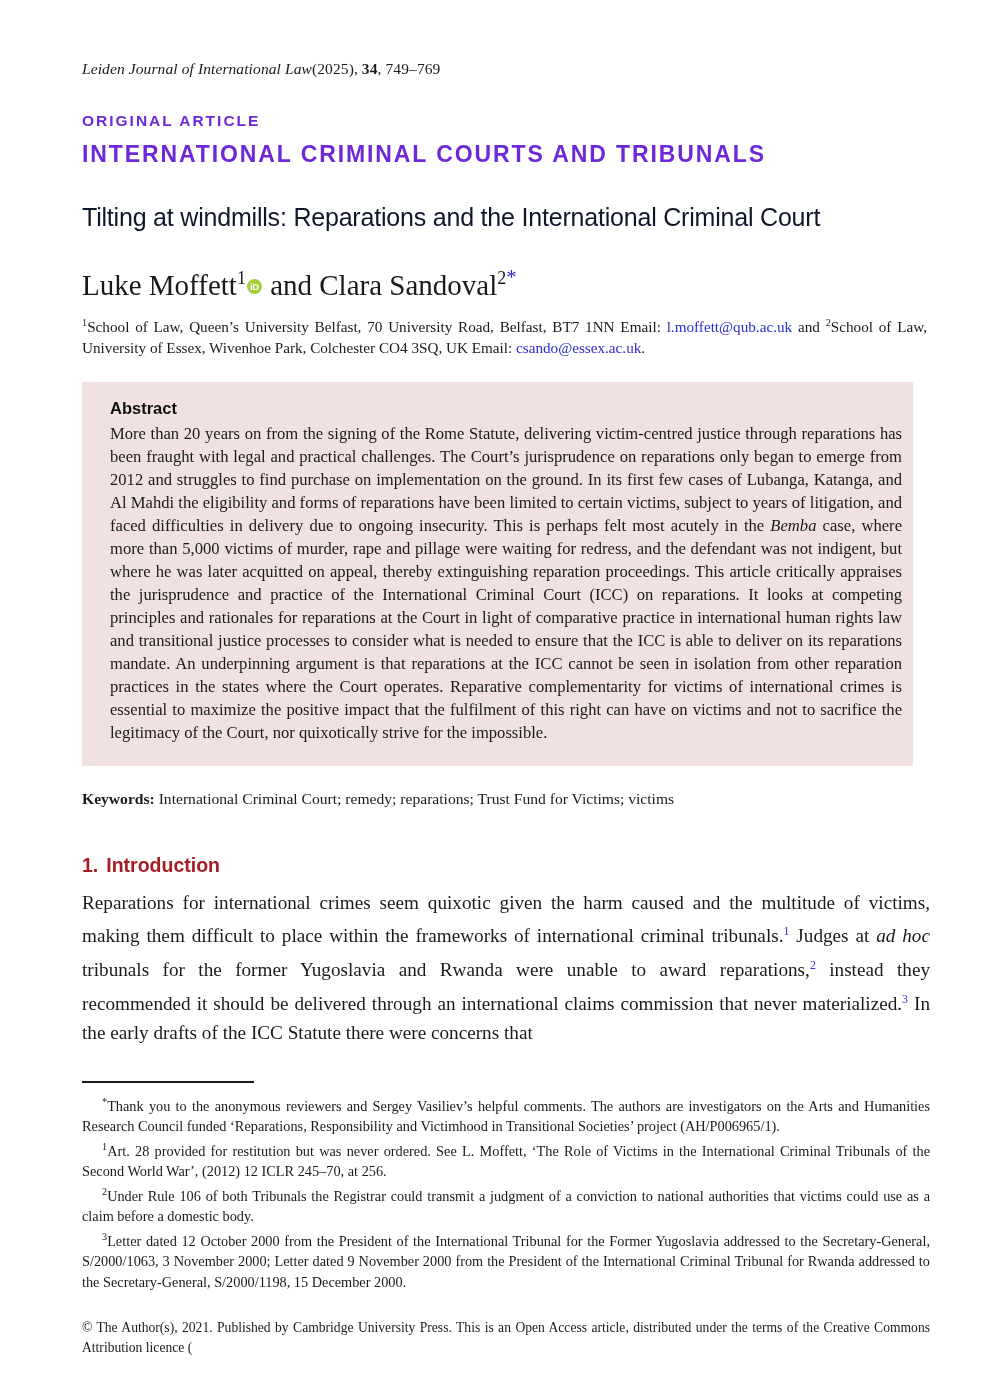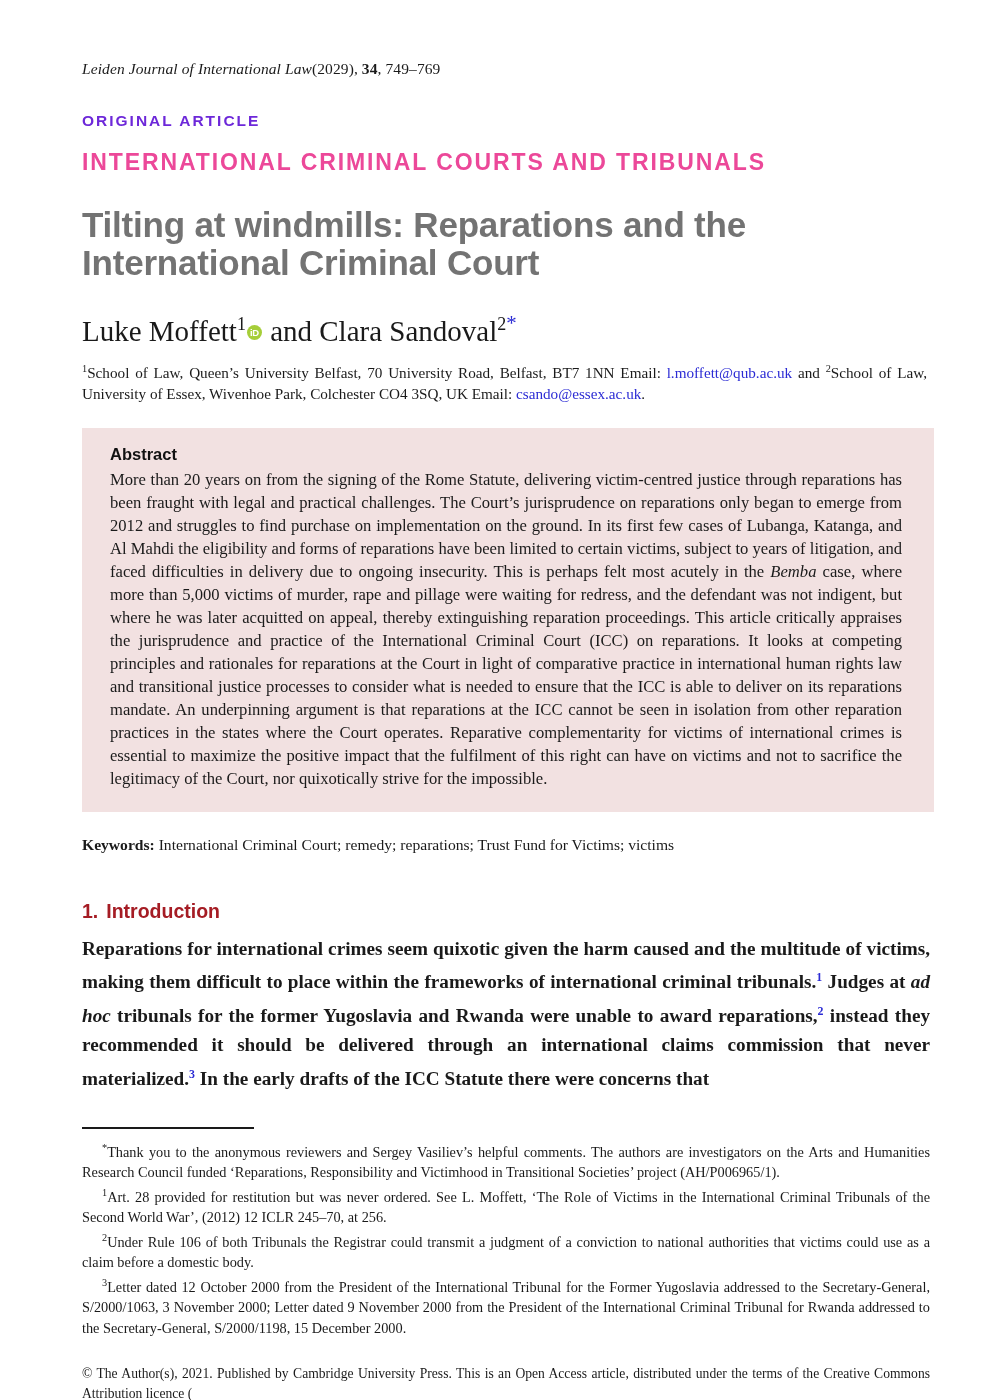--- a/index.html
+++ b/index.html
@@ -49,35 +49,35 @@
   
   .article-type {
     margin-top: 33px;
     color: #6d28d9;
     font-family: "Liberation Sans", "DejaVu Sans", sans-serif;
     font-size: 15.5px;
     font-weight: 600;
     letter-spacing: 2.0px;
   }
   .section-cat {
-    margin-top: 19px;
-    color: #ec4899;
+    margin-top: 11px;
+    color: #6d28d9;
     font-family: "Liberation Sans", "DejaVu Sans", sans-serif;
     font-size: 23px;
     font-weight: 600;
     letter-spacing: 1.9px;
   }
 
   
   .article-title {
     margin-top: 30px;
-    color: #737373;
-    font-family: "Liberation Sans", "DejaVu Sans", sans-serif;
-    font-size: 35px;
-    font-weight: bold;
+    color: #0f172a;
+    font-family: "Liberation Sans", "DejaVu Sans", sans-serif;
+    font-size: 25px;
+    font-weight: normal;
     line-height: 38px;
     letter-spacing: -0.2px;
     max-width: 800px;
   }
 
   
   .authors {
     margin-top: 27px;
     font-size: 29px;
     line-height: 28px;
@@ -114,21 +114,21 @@
     line-height: 21px;
     text-align: justify;
     max-width: 845px;
   }
   .affiliations sup { font-size: 0.68em; vertical-align: super; }
 
   
   .abstract-box {
     margin-top: 24px;
     background: #f2e1e1;
-    padding: 17px 32px 22px 28px;
+    padding: 17px 11px 22px 28px;
     width: 792px;
     box-sizing: content-box;
   }
   .abstract-label {
     font-family: "Liberation Sans", "DejaVu Sans", sans-serif;
     font-size: 16.5px;
     font-weight: bold;
     margin-bottom: 4px;
     color: #111;
   }
@@ -158,21 +158,20 @@
   }
   .section-heading .num { margin-right: 8px; }
 
   
   .body-text {
     margin-top: 12px;
     font-size: 19.2px;
     line-height: 28.5px;
     text-align: justify;
     hyphens: auto;
-    font-weight: bold;
   }
   .body-text i { font-style: italic; }
   .fnref {
     color: #2b2bd4;
     font-size: 0.62em;
     vertical-align: super;
     text-decoration: none;
   }
 
   
@@ -218,21 +217,21 @@
     color: #2e7bd6;
   }
 </style>
 </head>
 <body>
 
 <div class="page">
   <div class="content">
 
     <div class="journal-line">
-      <span class="jtitle">Leiden Journal of International Law</span><span>(2029),</span> <span class="vol">34</span><span>, 749–769</span>
+      <span class="jtitle">Leiden Journal of International Law</span><span>(2025),</span> <span class="vol">34</span><span>, 749–769</span>
     </div>
 
     <div class="article-type">ORIGINAL ARTICLE</div>
     <div class="section-cat">INTERNATIONAL CRIMINAL COURTS AND TRIBUNALS</div>
 
     <h1 class="article-title">Tilting at windmills: Reparations and the International Criminal Court</h1>
 
     <div class="authors">
       <span>Luke Moffett</span><sup>1</sup><span class="orcid"></span><span> and </span><span>Clara Sandoval</span><sup>2</sup><span class="star">*</span>
     </div>

